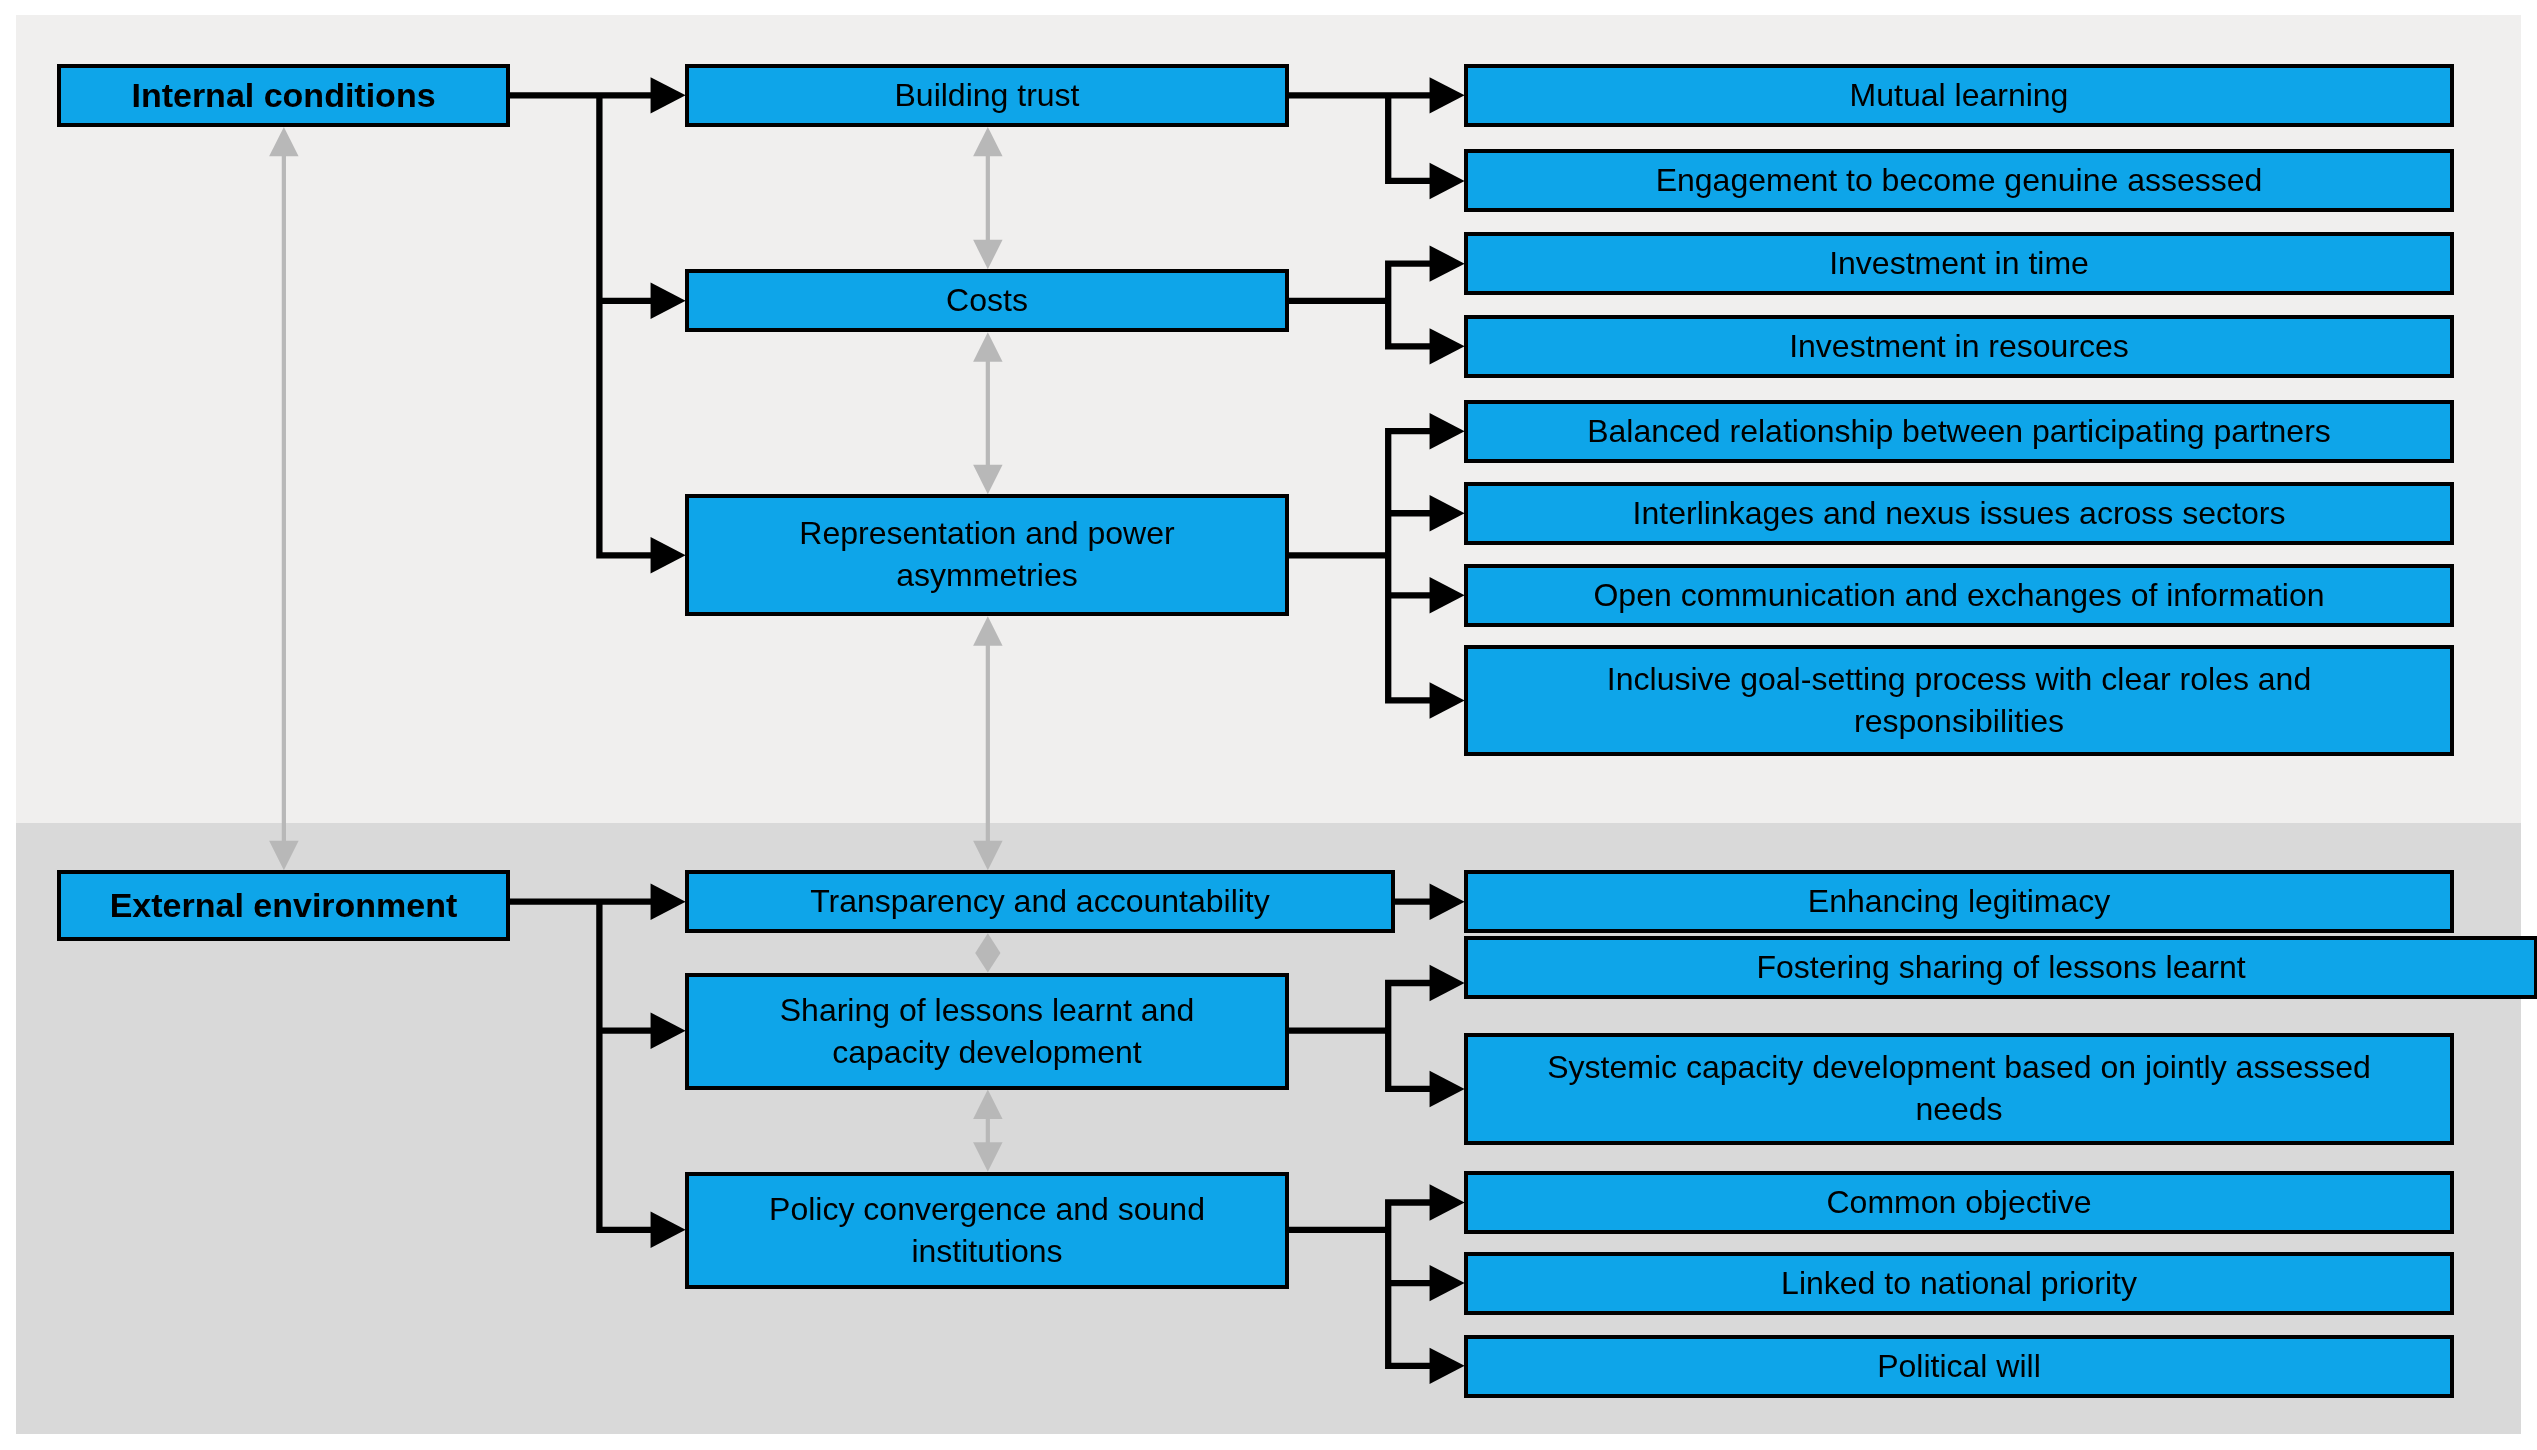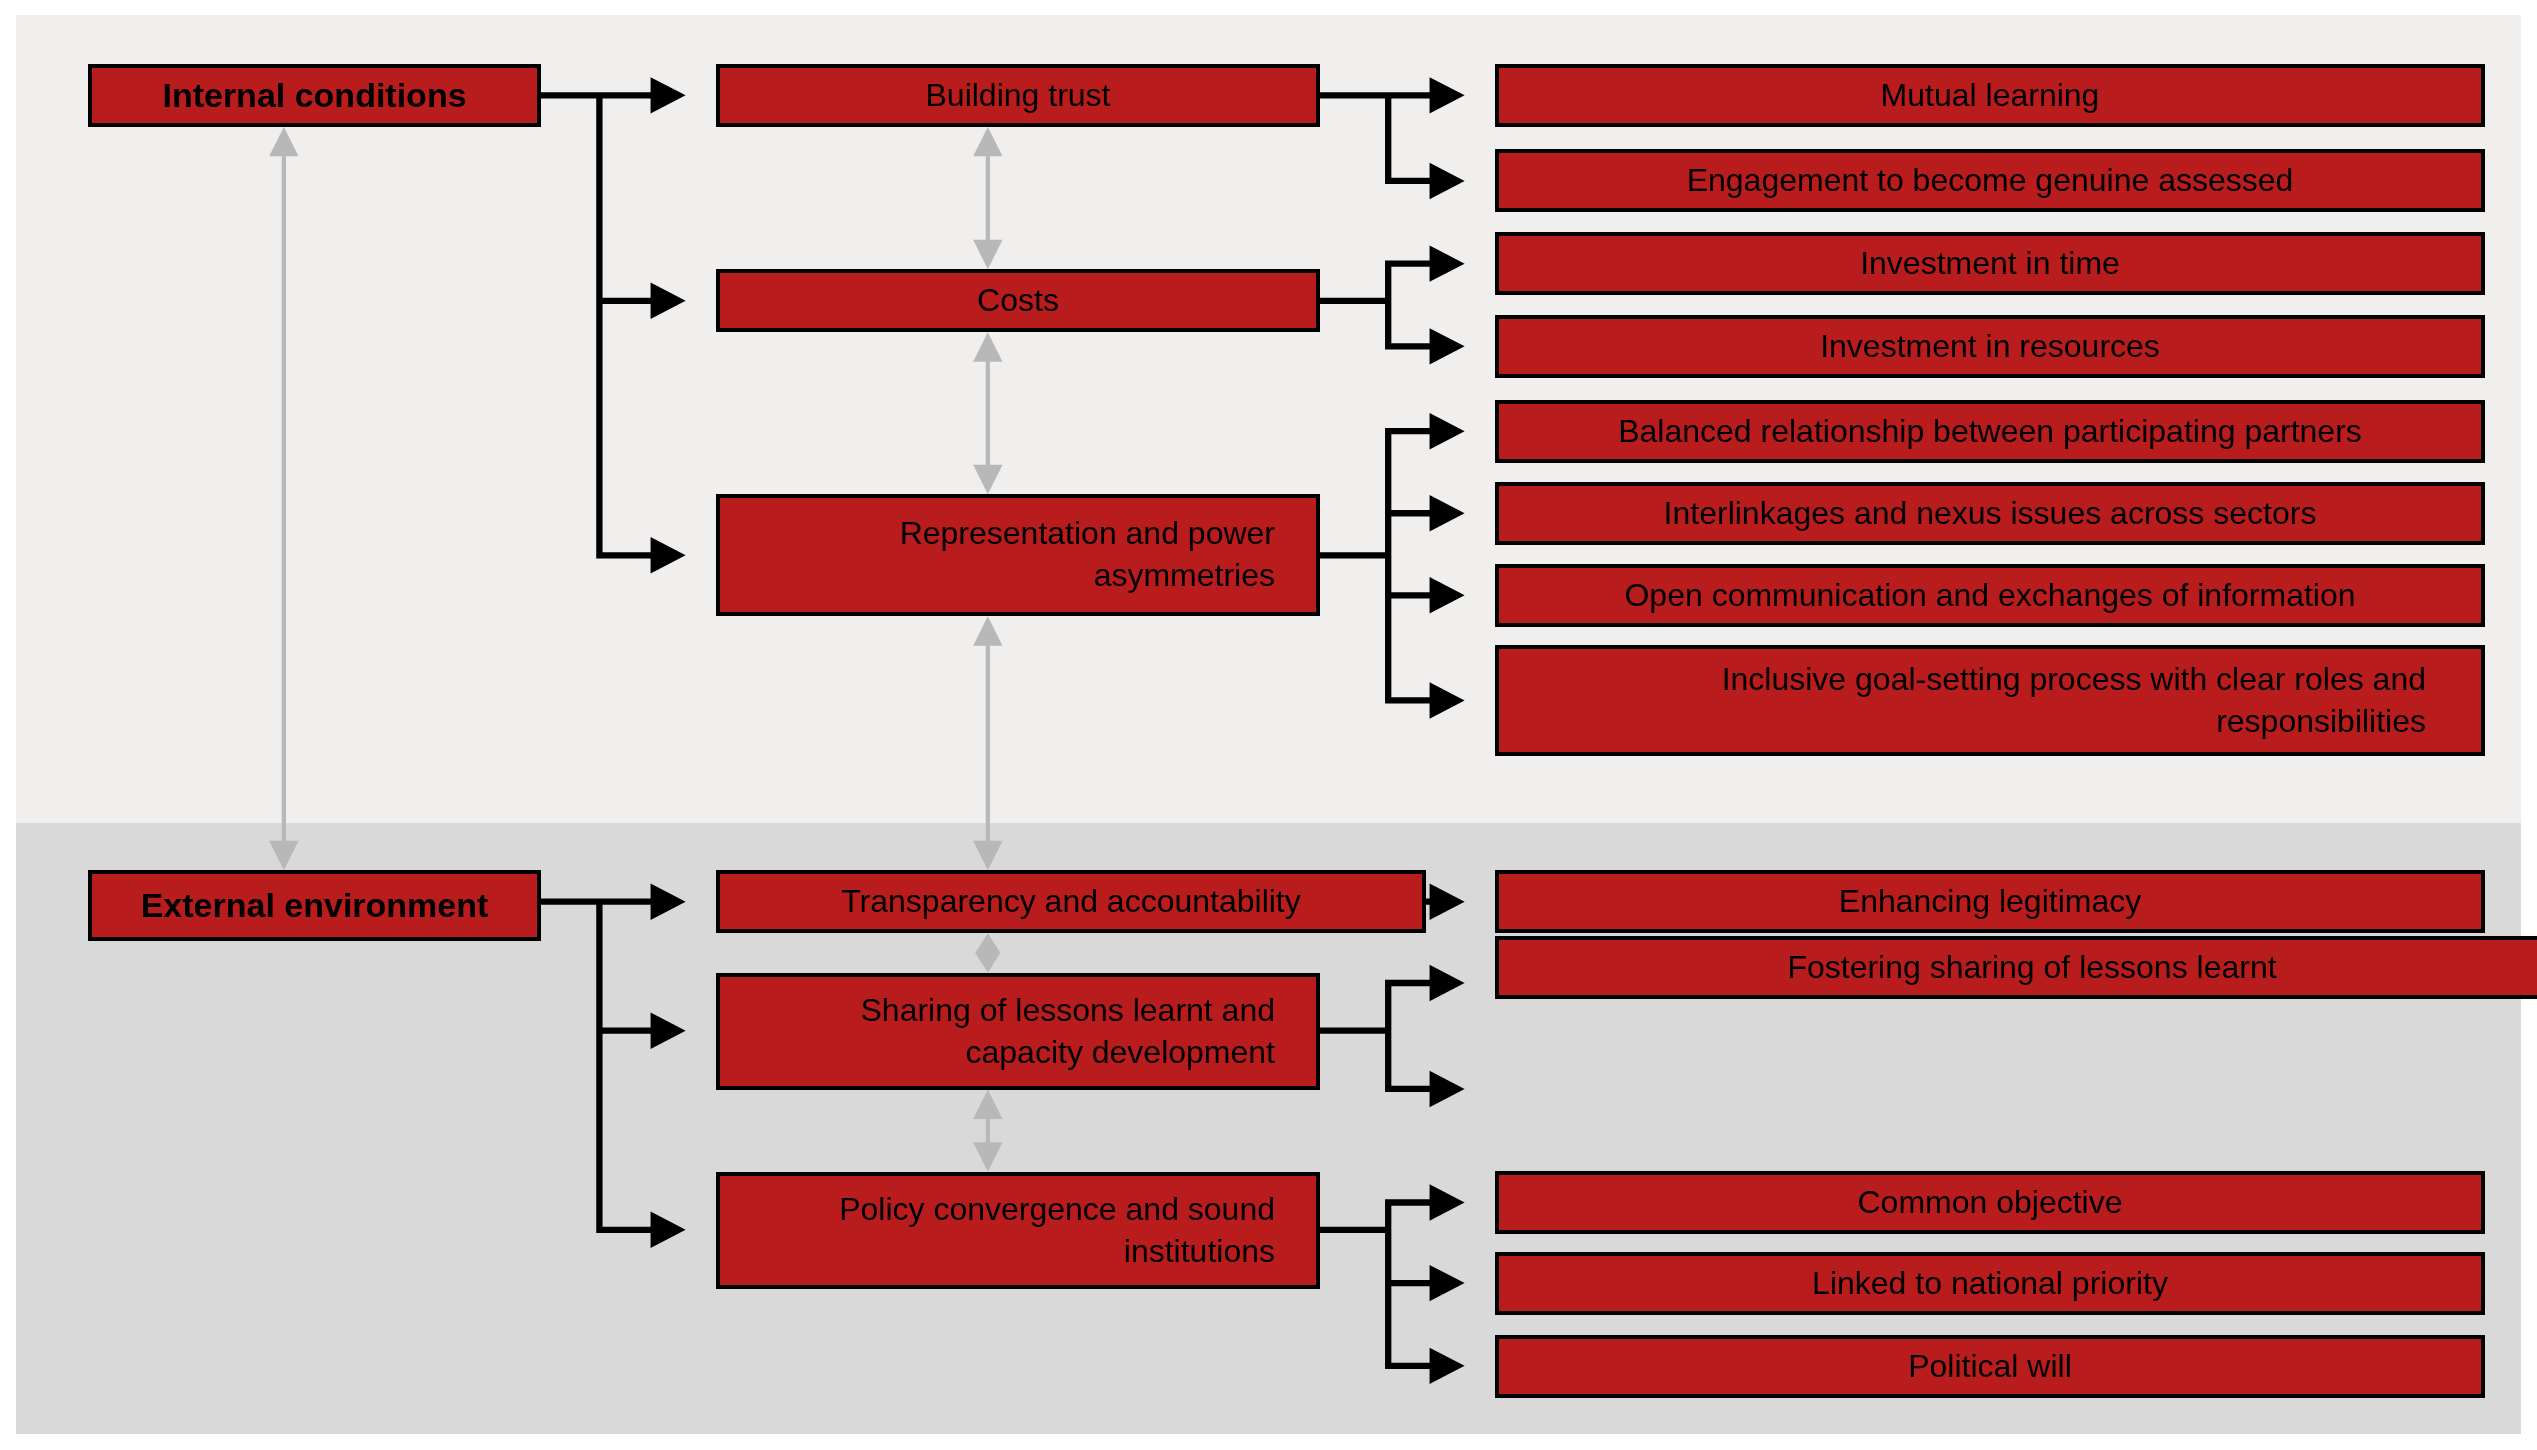--- a/index.html
+++ b/index.html
@@ -11,25 +11,25 @@
     color:#000;
     overflow:hidden;
   }
   .section{position:absolute;}
   .section.internal{left:16px;top:14.7px;width:2505px;height:809px;background:#f0efee;}
   .section.external{left:16px;top:823px;width:2505px;height:611px;background:#d9d9d9;}
   svg.connectors{position:absolute;left:0;top:0;width:2538px;height:1450px;pointer-events:none;}
   .box{
     position:absolute;
     box-sizing:border-box;
-    background:#b91c1c;
+    background:#0ea5e9;
     border:4.2px solid #000000;
     display:flex;align-items:center;justify-content:center;
-    text-align:right;
-    font-size:32px;line-height:1.3;margin-left:31px;
+    text-align:center;
+    font-size:32px;line-height:1.3;
   }
   .box.source{font-weight:bold;font-size:34px;padding:0 14px;}
   .box.factor{padding:16px 41px;}
   .box.outcome{padding:12px 55px;}
 </style>
 </head>
 <body>
 
 <div class="canvas">
 
@@ -108,18 +108,19 @@
   <div class="box outcome" style="left:1464px;top:64px;width:990px;height:63px">Mutual learning</div>
   <div class="box outcome" style="left:1464px;top:149px;width:990px;height:63px">Engagement to become genuine assessed</div>
   <div class="box outcome" style="left:1464px;top:232px;width:990px;height:63px">Investment in time</div>
   <div class="box outcome" style="left:1464px;top:315px;width:990px;height:63px">Investment in resources</div>
   <div class="box outcome" style="left:1464px;top:400px;width:990px;height:63px">Balanced relationship between participating partners</div>
   <div class="box outcome" style="left:1464px;top:482px;width:990px;height:63px">Interlinkages and nexus issues across sectors</div>
   <div class="box outcome" style="left:1464px;top:564px;width:990px;height:63px">Open communication and exchanges of information</div>
   <div class="box outcome" style="left:1464px;top:645px;width:990px;height:111px">Inclusive goal-setting process with clear roles and responsibilities</div>
   <div class="box outcome" style="left:1464px;top:870px;width:990px;height:63px">Enhancing legitimacy</div>
   <div class="box outcome" style="left:1464px;top:936px;width:1074px;height:63px">Fostering sharing of lessons learnt</div>
+  <div class="box outcome" style="left:1464px;top:1033px;width:990px;height:112px">Systemic capacity development based on jointly assessed needs</div>
   <div class="box outcome" style="left:1464px;top:1171px;width:990px;height:63px">Common objective</div>
   <div class="box outcome" style="left:1464px;top:1252px;width:990px;height:63px">Linked to national priority</div>
   <div class="box outcome" style="left:1464px;top:1335px;width:990px;height:63px">Political will</div>
 
 </div>
 
 
 </body></html>

